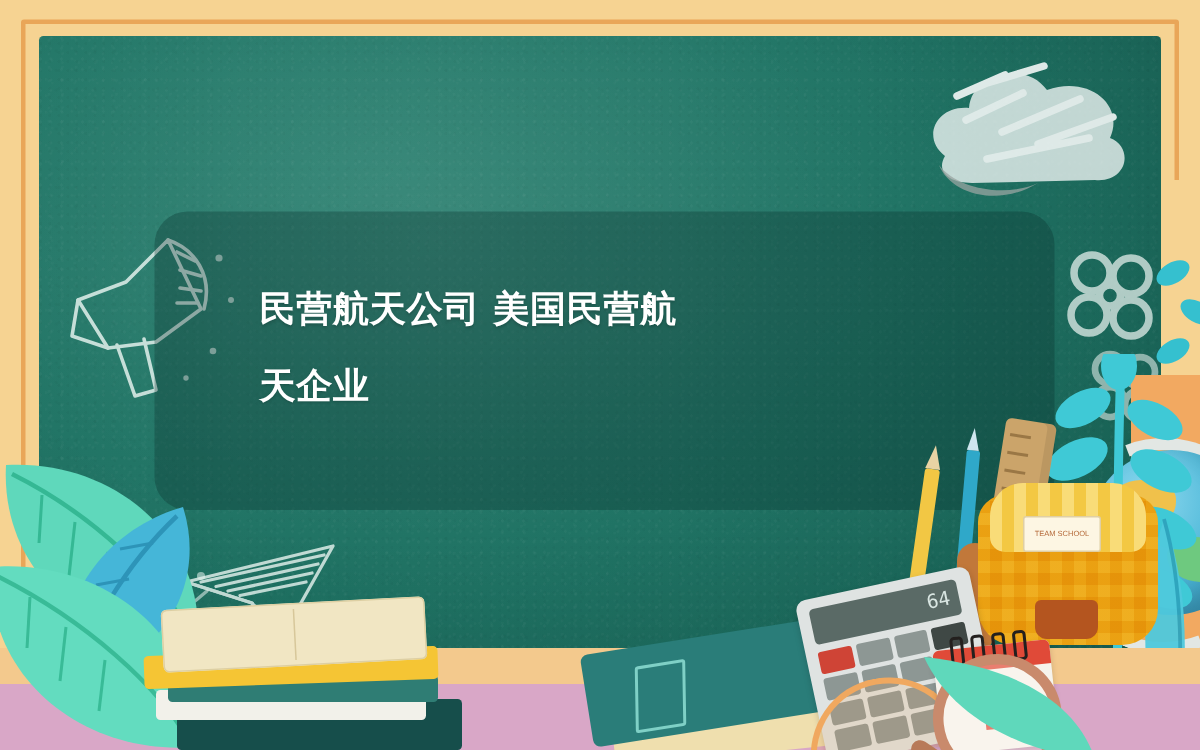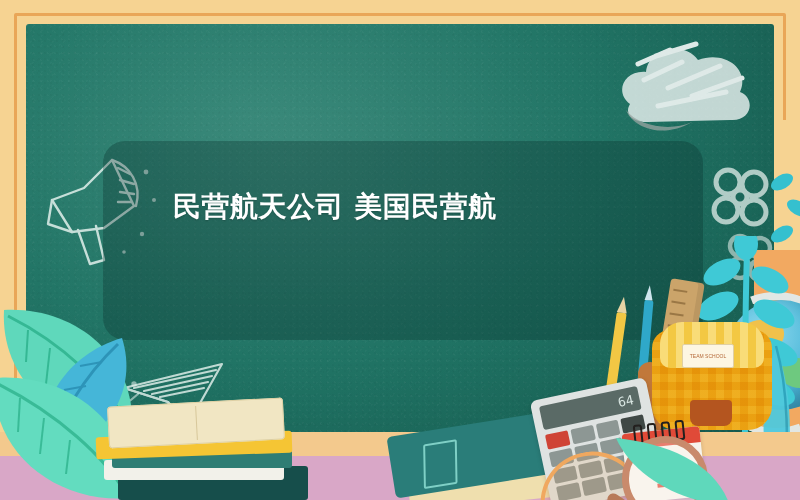--- a/index.html
+++ b/index.html
@@ -41,21 +41,21 @@
 
   
   .title-panel{
     position:absolute;left:103px;top:141px;width:600px;height:199px;
     background:rgba(8,44,40,.30);
     border-radius:22px;
     box-shadow:0 0 0 0 rgba(0,0,0,0);
   }
   .title-text{
     position:absolute;left:173px;top:181px;width:500px;
-    color:#ffffff;font-weight:700;font-size:28px;line-height:51px;
+    color:#ffffff;font-weight:700;font-size:24px;line-height:51px;
     letter-spacing:.5px;
     text-shadow:0 1px 2px rgba(0,0,0,.18);
     font-family:"DejaVu Sans","Liberation Sans",sans-serif;
   }
 
   
   .leaf{position:absolute;}
   #plant-left-1{left:-6px;top:300px;width:150px;height:150px;}
   #plant-left-2{left:-10px;top:356px;width:150px;height:150px;}
   #plant-left-3{left:26px;top:330px;width:120px;height:130px;}
@@ -228,20 +228,21 @@
   <svg class="chalk" id="chalk-swirl" viewBox="0 0 110 60">
     <g fill="none" stroke="#e8f4f0" stroke-width="2.2" stroke-linecap="round">
       <path d="M4 44 C20 52 44 48 50 34 C54 22 42 14 34 20 C26 26 32 40 48 42 C66 44 84 34 102 18"></path>
       <circle cx="98" cy="8" r="1.6" fill="#e8f4f0"></circle>
     </g>
   </svg>
 
   <div class="title-panel"></div>
   <div class="title-text">
     <div>民营航天公司 美国民营航</div>
+    <div>天企业</div>
   </div>
 
   <div id="wall-yellow"></div>
   <div id="wall-orange"></div>
 
   <div id="globe-ring"></div>
   <div id="globe">
     <div class="land-a"></div>
     <div class="land-b"></div>
   </div>

